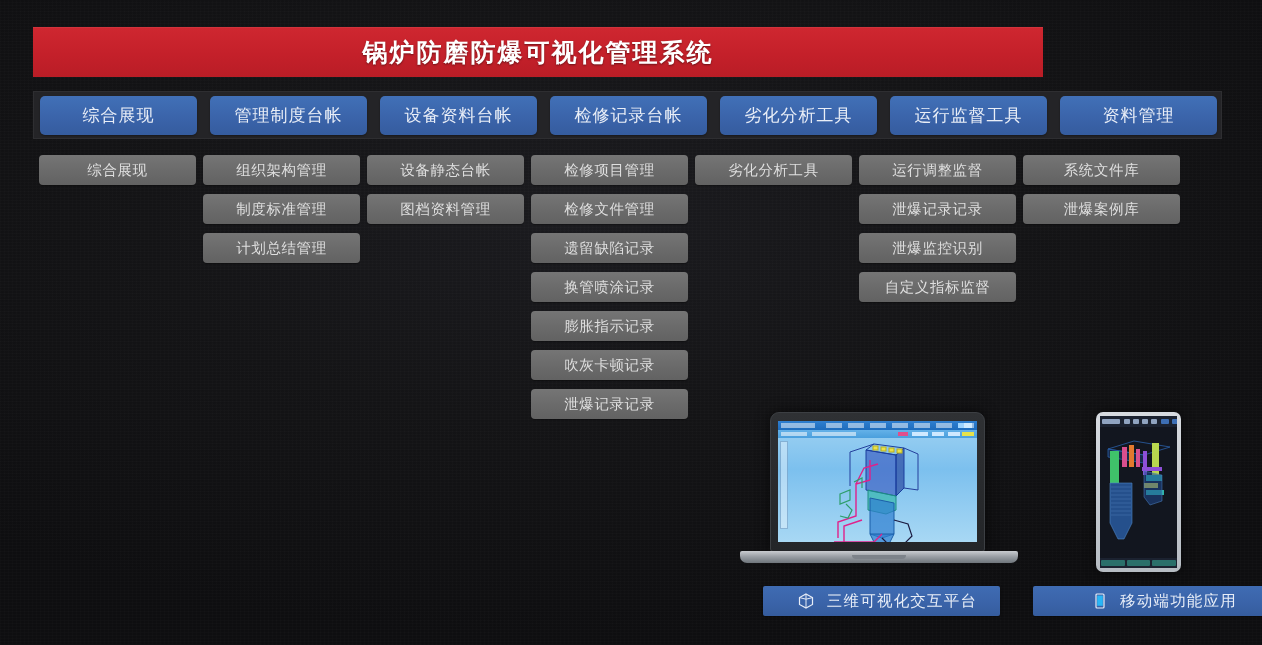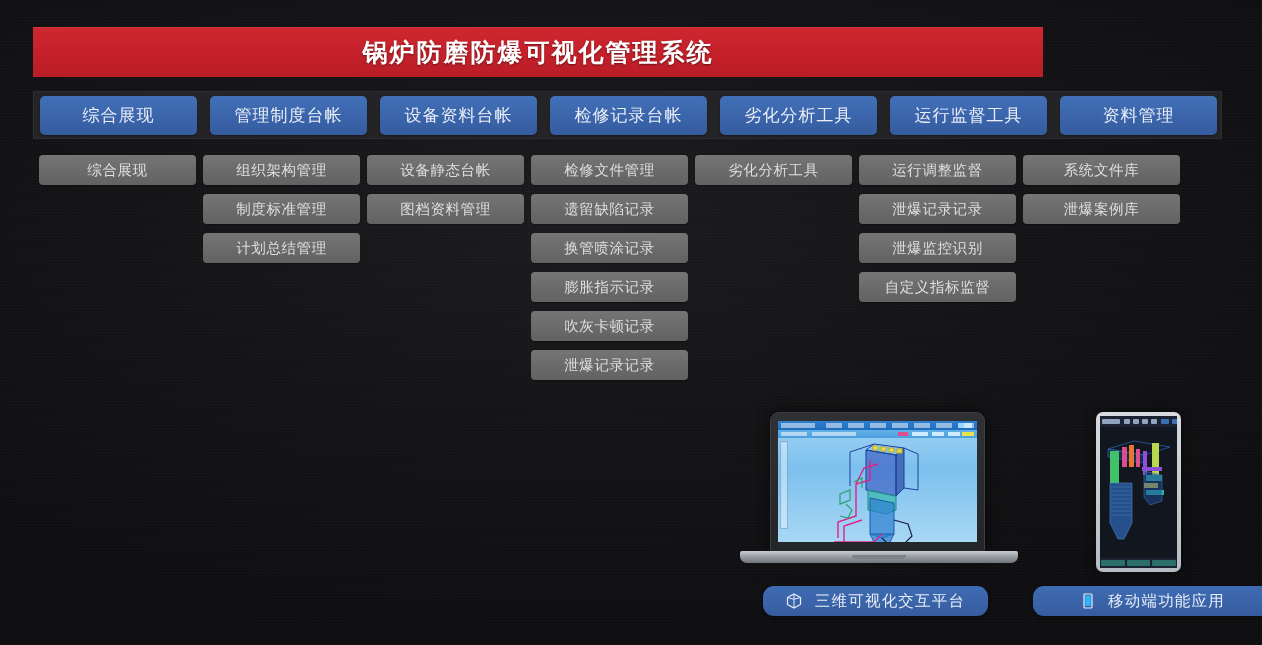--- a/index.html
+++ b/index.html
@@ -124,25 +124,25 @@
   }
   .ph-top i{position:absolute;top:3px;height:5px;background:#8fa3c0;display:block;border-radius:1px;}
   .ph-bottom{
     position:absolute;left:0;bottom:0;width:100%;height:10px;background:#1b2230;
     display:flex;
   }
   .ph-bottom i{flex:1;margin:2px 1px;background:#2a6f6a;border-radius:1px;}
 
   
   .bbtn{
-    position:absolute;height:30px;border-radius:11px;
+    position:absolute;height:30px;border-radius:2px;
     background:linear-gradient(180deg,#3f6cb3 0%,#3a63a8 60%,#355c9d 100%);
     display:flex;align-items:center;justify-content:center;gap:12px;
     color:#e7edf7;font-size:15.5px;letter-spacing:1.2px;
-    box-shadow:0 1px 3px rgba(0,0,0,.45);cursor:pointer;white-space:nowrap;
+    box-shadow:0 1px 3px rgba(0,0,0,.45);cursor:pointer;white-space:nowrap;padding-left:12px;
   }
   #btn-3d{left:763px;top:586px;width:225px;}
   #btn-mobile{left:1033px;top:586px;width:238px;}
   .bicon{display:flex;align-items:center;justify-content:center;width:17px;height:17px;}
 </style>
 </head>
 <body>
 
 <div class="stage"></div>
 <div class="noise"></div>
@@ -168,20 +168,21 @@
     <div class="col">
       <div class="sub">组织架构管理</div>
       <div class="sub">制度标准管理</div>
       <div class="sub">计划总结管理</div>
     </div>
     <div class="col">
       <div class="sub">设备静态台帐</div>
       <div class="sub">图档资料管理</div>
     </div>
     <div class="col">
+      <div class="sub">检修项目管理</div>
       <div class="sub">检修文件管理</div>
       <div class="sub">遗留缺陷记录</div>
       <div class="sub">换管喷涂记录</div>
       <div class="sub">膨胀指示记录</div>
       <div class="sub">吹灰卡顿记录</div>
       <div class="sub">泄爆记录记录</div>
     </div>
     <div class="col">
       <div class="sub">劣化分析工具</div>
     </div>

